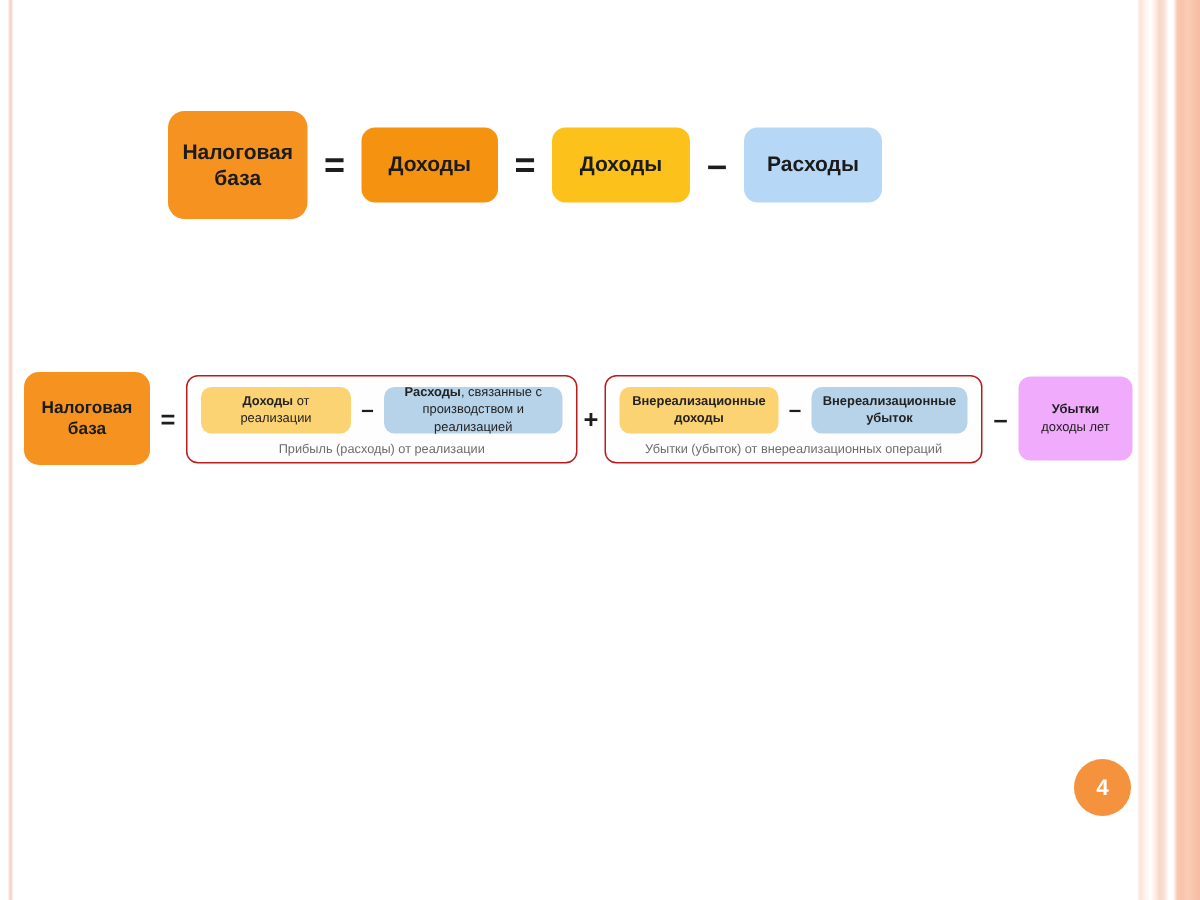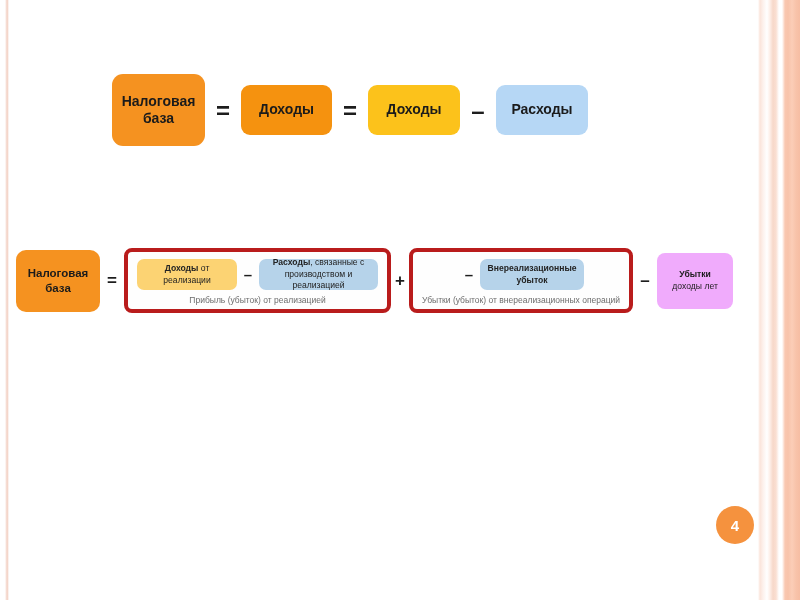--- a/index.html
+++ b/index.html
@@ -157,21 +157,21 @@
   }
   .r2-op-minus-out {
     width: 24px;
     font-size: 17px;
   }
 
   
   .group {
     box-sizing: border-box;
     background: #fefefe;
-    border: 4px solid #b91c1c;
+    border: 1px solid #b91c1c;
     border-radius: 8px;
     padding: 7px 9px 4px 9px;
     display: flex;
     flex-direction: column;
     align-items: center;
   }
   .group-row {
     display: flex;
     align-items: center;
   }
@@ -281,27 +281,30 @@
     <div class="group">
       <div class="group-row">
         <div class="cell amber c-inc-real">
           <span><b>Доходы</b><span> от реализации</span></span>
         </div>
         <div class="op-sm">–</div>
         <div class="cell blue c-exp-real">
           <span><b>Расходы</b><span>, связанные с производством и реализацией</span></span>
         </div>
       </div>
-      <div class="group-caption">Прибыль (убыток) от реализацией</div>
+      <div class="group-caption">Прибыль (расходы) от реализации</div>
     </div>
 
     <div class="op r2-op-plus">+</div>
 
     <div class="group">
       <div class="group-row">
+        <div class="cell amber c-inc-non">
+          <span><b>Внереализационные доходы</b></span>
+        </div>
         <div class="op-sm">–</div>
         <div class="cell blue c-exp-non">
           <span><b>Внереализационные убыток</b></span>
         </div>
       </div>
       <div class="group-caption">Убытки (убыток) от внереализационных операций</div>
     </div>
 
     <div class="op r2-op-minus-out">–</div>
 

